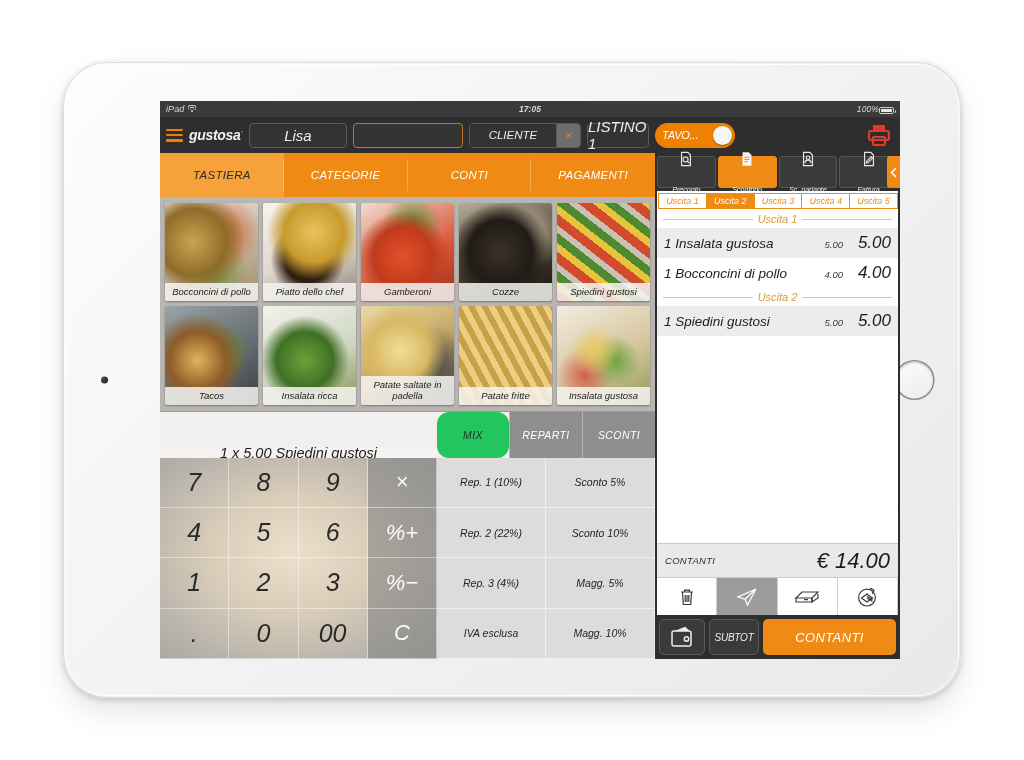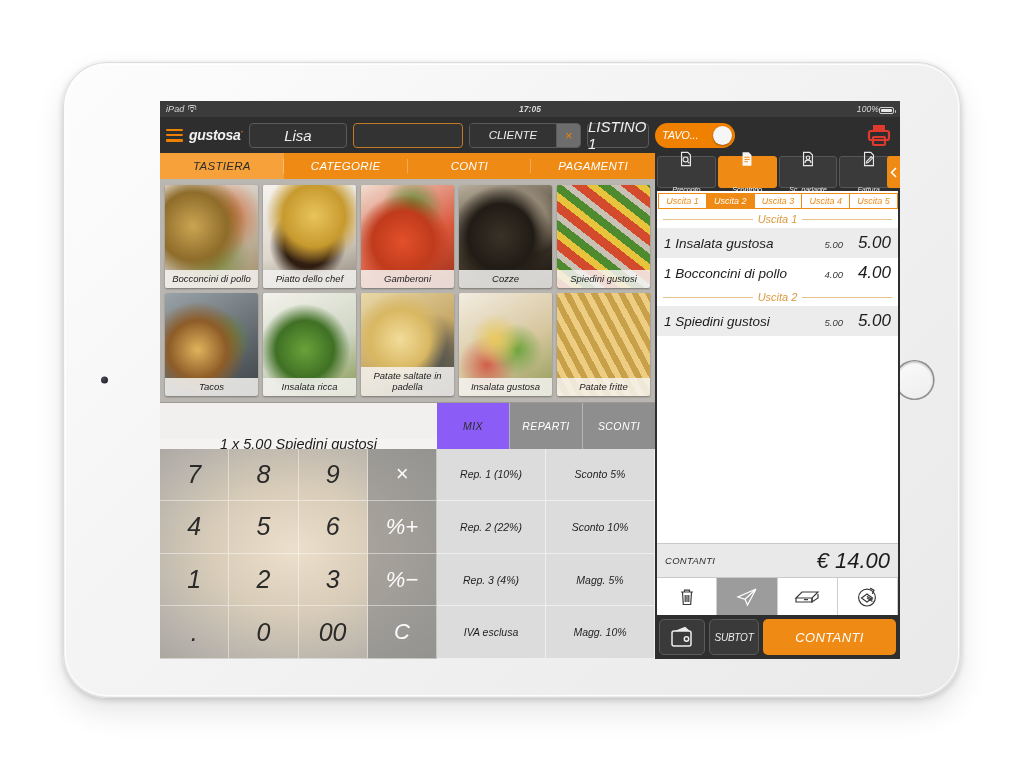--- a/index.html
+++ b/index.html
@@ -82,21 +82,21 @@
   }
   #tavo-toggle .lbl{color:#fff;font-size:11px;padding-left:4px;letter-spacing:-.2px;}
   #tavo-toggle .knob{position:absolute;right:3px;width:19px;height:19px;border-radius:50%;
     background:#f6f6f6;box-shadow:0 1px 2px rgba(0,0,0,.35);}
   #printer-btn{margin-left:auto;margin-right:2px;display:flex;align-items:center;}
   
   #body{display:flex;height:506px;}
   #left-pane{width:495px;display:flex;flex-direction:column;background:#b9b5b0;}
   #right-pane{width:245px;background:#2e2e2e;display:flex;flex-direction:column;position:relative;}
   
-  #main-tabs{height:26px;background:#ef8a14;display:flex;}
+  #main-tabs{height:44px;background:#ef8a14;display:flex;}
   #main-tabs .tab{
     flex:1;display:flex;align-items:center;justify-content:center;
     color:#fff;font-size:11.5px;letter-spacing:.3px;position:relative;
   }
   #main-tabs .tab.active{background:#f6a13a;color:#2b2b2b;}
   #main-tabs .tab:not(:last-child)::after{
     content:"";position:absolute;right:0;top:6px;bottom:6px;width:1px;background:rgba(255,255,255,.28);
   }
   
   #product-grid{
@@ -163,21 +163,21 @@
   #item-display{
     flex:1;display:flex;align-items:center;justify-content:center;
     background:#f4f3f1;color:#1c1c1c;font-size:14.5px;margin-top:36px;
   }
   #mix-tabs{display:flex;width:218px;}
   #mix-tabs .mtab{
     flex:1;display:flex;align-items:center;justify-content:center;
     font-size:10.5px;letter-spacing:.4px;color:#ffffff;background:#8e8e8e;
     border-left:1px solid #b6b6b6;
   }
-  #mix-tabs .mtab.active{background:#8b5cf6;color:#2b2b2b;border-left:none;}
+  #mix-tabs .mtab.active{background:#22c55e;color:#2b2b2b;border-left:none;border-radius:12px;}
   
   #keypad-row{flex:1;display:flex;}
   #numpad{
     width:277px;display:grid;grid-template-columns:repeat(4,1fr);grid-template-rows:repeat(4,1fr);
     background:
       radial-gradient(ellipse at 48% 48%,#ece0cd 0%,#d9cdb9 40%,#b7b2ab 78%,#a9a49d 100%);
   }
   .nkey{
     display:flex;align-items:center;justify-content:center;
     font-size:25px;color:#2a2a2a;
@@ -339,26 +339,26 @@
             </div>
             <div class="tile">
               <div class="photo ph-insalata-ricca"></div>
               <div class="cap">Insalata ricca</div>
             </div>
             <div class="tile">
               <div class="photo ph-patate-saltate"></div>
               <div class="cap">Patate saltate in padella</div>
             </div>
             <div class="tile">
+              <div class="photo ph-patate-fritte"></div>
+              <div class="cap">Patate fritte</div>
+            </div>
+            <div class="tile">
               <div class="photo ph-insalata-gustosa"></div>
               <div class="cap">Insalata gustosa</div>
-            </div>
-            <div class="tile">
-              <div class="photo ph-patate-fritte"></div>
-              <div class="cap">Patate fritte</div>
             </div>
           </div>
 
         <div id="display-row">
           <div id="item-display">1 x 5.00 Spiedini gustosi</div>
           <div id="mix-tabs">
               <div class="mtab active">MIX</div>
               <div class="mtab">REPARTI</div>
               <div class="mtab">SCONTI</div>
             </div>

